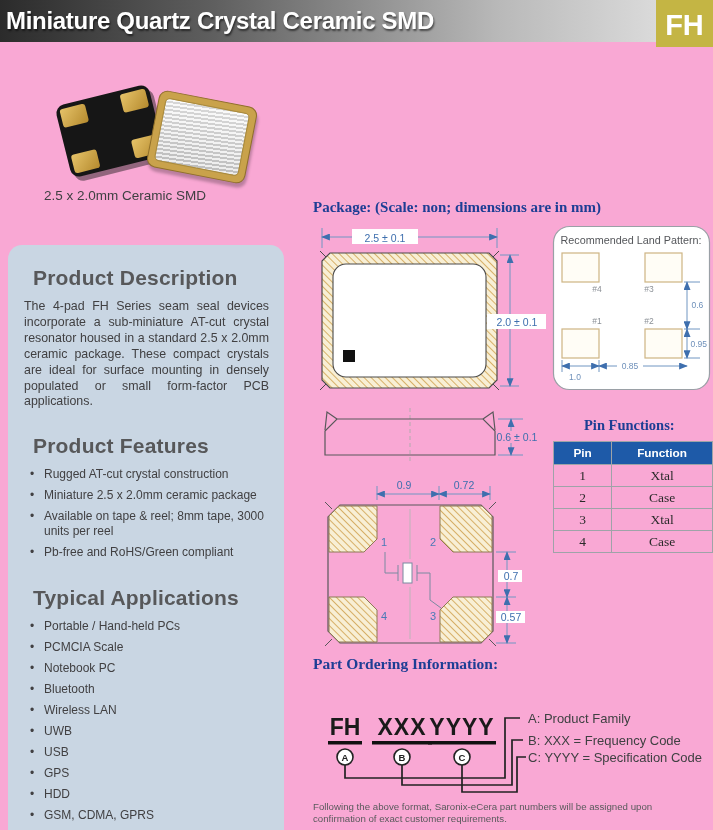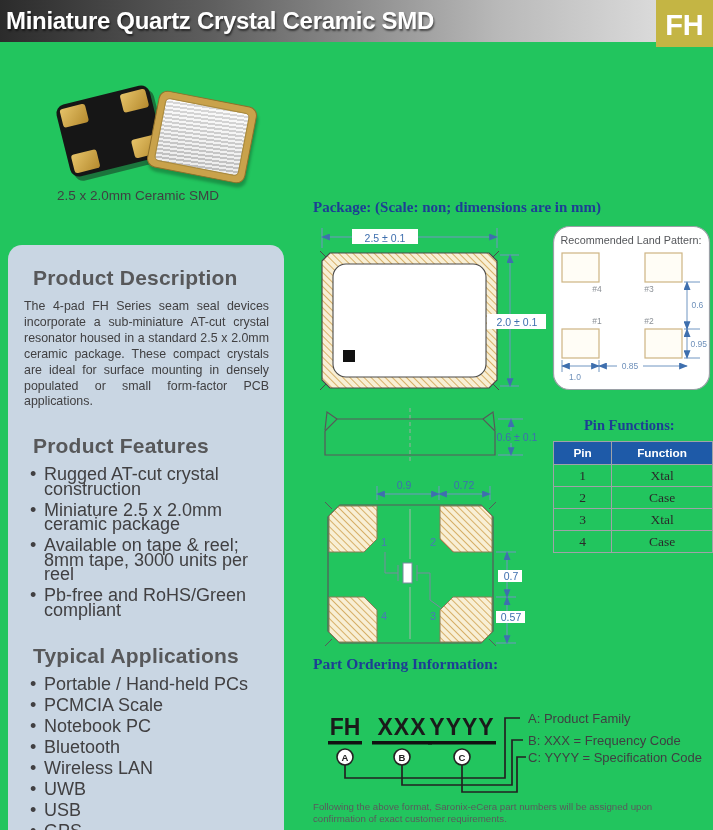--- a/index.html
+++ b/index.html
@@ -1,16 +1,16 @@
 <!DOCTYPE html>
 <html><head>
 <meta charset="utf-8">
 <style>
   html,body{margin:0;padding:0;background:#fff;}
-  .page{position:relative;width:713px;height:830px;background:#22c55e;overflow:hidden;
+  .page{position:relative;width:713px;height:830px;background:#f9a8d4;overflow:hidden;
         font-family:"Liberation Sans",sans-serif;}
 
   
   .hdr{position:absolute;left:0;top:0;width:713px;height:42px;
        background:linear-gradient(to right,#2b2b2b,#5f5f5f 30%,#b9b9b9 70%,#e6e6e6);}
   .hdr-title{position:absolute;left:6px;top:0;line-height:42px;font-size:24px;font-weight:bold;
        color:#fff;letter-spacing:-0.3px;text-shadow:1px 2px 2px rgba(0,0,0,.55);white-space:nowrap;}
   .logo{position:absolute;left:656px;top:0;width:57px;height:47px;background:#c4b544;
        color:#fff;font-size:29px;font-weight:bold;text-align:center;line-height:50px;}
 
@@ -20,31 +20,31 @@
        background:#161616;border-radius:9px;box-shadow:3px 5px 0 rgba(20,20,20,.45);}
   .pad{position:absolute;width:26px;height:19px;border-radius:3px;
        background:linear-gradient(135deg,#e6c369,#b58a2e);}
   .pad.tl{left:4px;top:4px}.pad.tr{left:66px;top:4px}.pad.bl{left:4px;top:51px}.pad.br{left:66px;top:51px}
   .chip-gold{position:absolute;left:112px;top:18px;width:98px;height:76px;transform:rotate(11deg);
        background:#c9a24b;border:1px solid #8f6f2a;border-radius:9px;box-shadow:2px 4px 3px rgba(0,0,0,.25);}
   .chip-gold .lid{position:absolute;left:6px;top:6px;right:6px;bottom:6px;border-radius:5px;
        border:1px solid #a88a3f;
        background:repeating-linear-gradient(177deg,rgba(255,255,255,.65) 0 2px,rgba(170,170,170,.35) 2px 4px),
                   linear-gradient(180deg,#f0f0f0,#c9c9c9);}
-  .photo-cap{position:absolute;left:28px;top:188px;width:220px;text-align:center;
+  .photo-cap{position:absolute;left:44px;top:188px;width:220px;text-align:left;
        font-size:13.5px;color:#3f4042;}
 
   
   .sidebar{position:absolute;left:8px;top:245px;width:276px;height:600px;background:#c9d6e3;
        border-radius:14px;box-sizing:border-box;padding:12px 15px 0 16px;}
   .sb-h{font-size:21px;font-weight:bold;color:#57585a;letter-spacing:.2px;margin:9px;}
   .sb-p{font-size:12.4px;line-height:15.9px;color:#414042;text-align:justify;margin:8px 0 0 0;}
   .sb-list{list-style:none;margin:9px 0 0 0;padding:0 0 0 6px;}
   .sb-list li{position:relative;padding-left:14px;margin-bottom:6.5px;
-       font-size:18px;line-height:14.5px;color:#414042;}
+       font-size:12px;line-height:14.5px;color:#414042;}
   .sb-list li::before{content:"•";position:absolute;left:0;top:0;}
   .mt1{margin-top:24px}.mt2{margin-top:27px}
 
   
   .blue-h{position:absolute;font-family:"Liberation Serif",serif;font-weight:bold;color:#1d3e94;
        white-space:nowrap;text-align:center;}
   #pkg-h{left:313px;top:199px;font-size:15px;}
   #pin-h{left:584px;top:417px;font-size:14.5px;}
   #ord-h{left:313px;top:655px;font-size:15.5px;}
 

